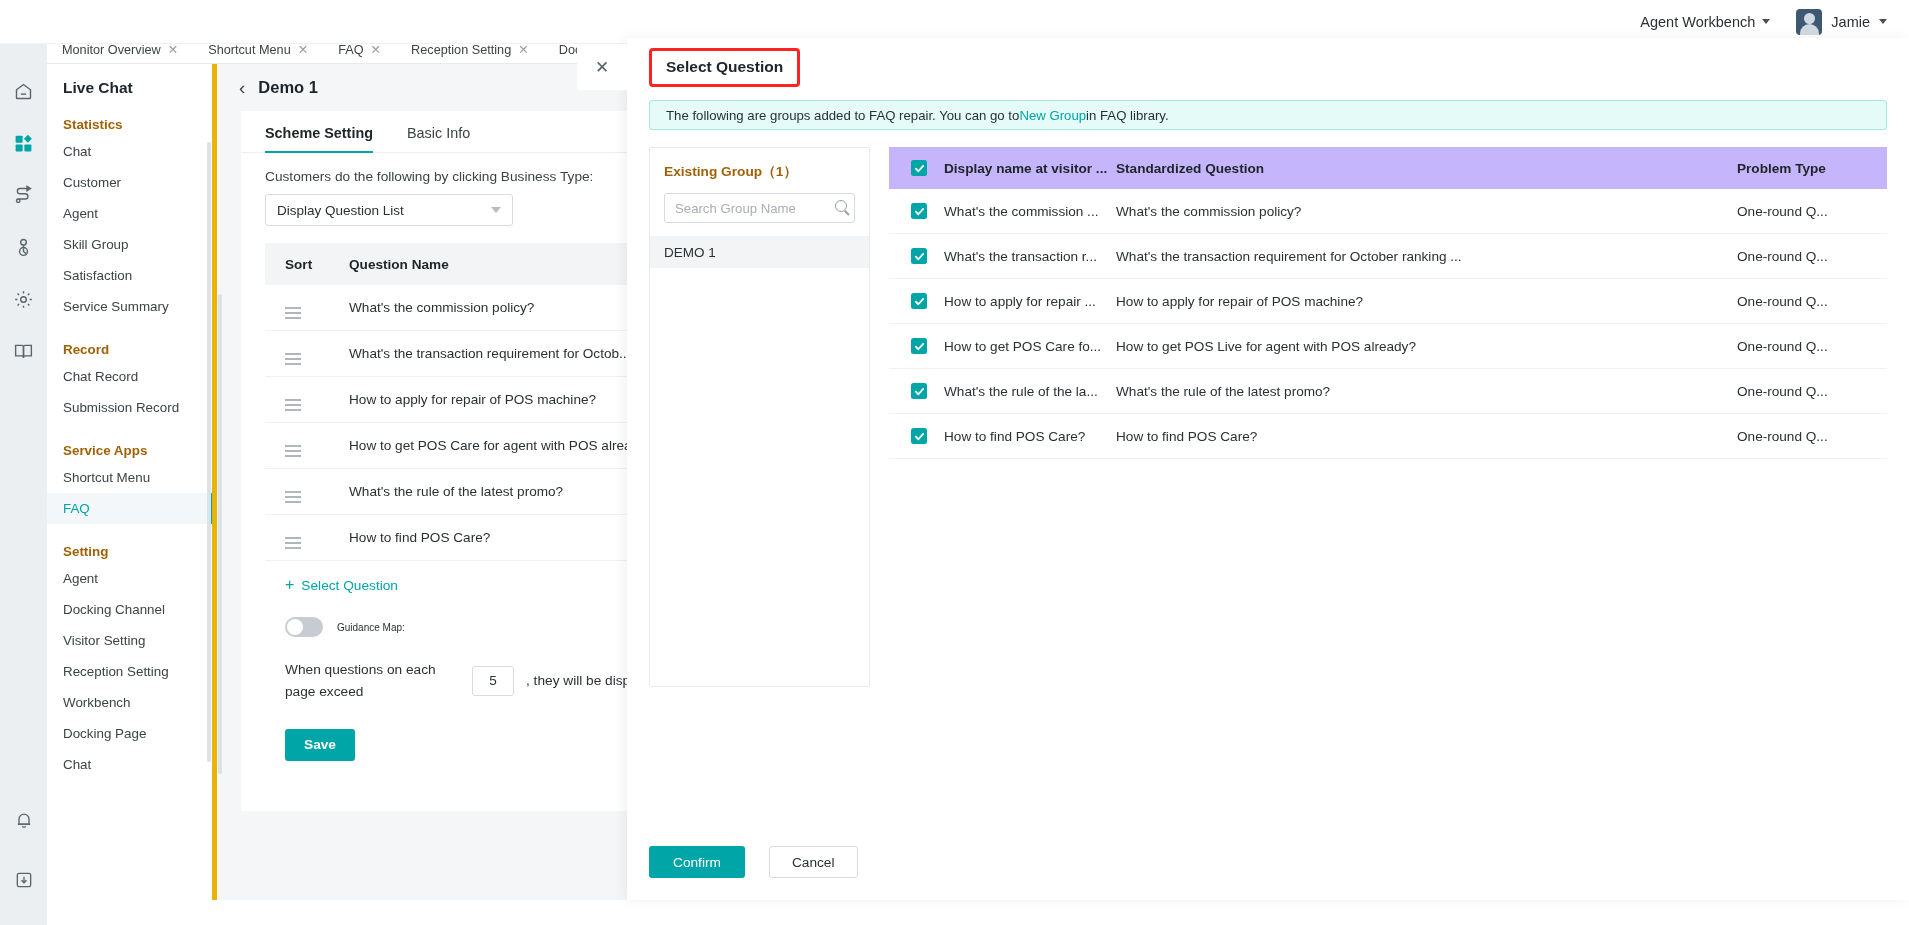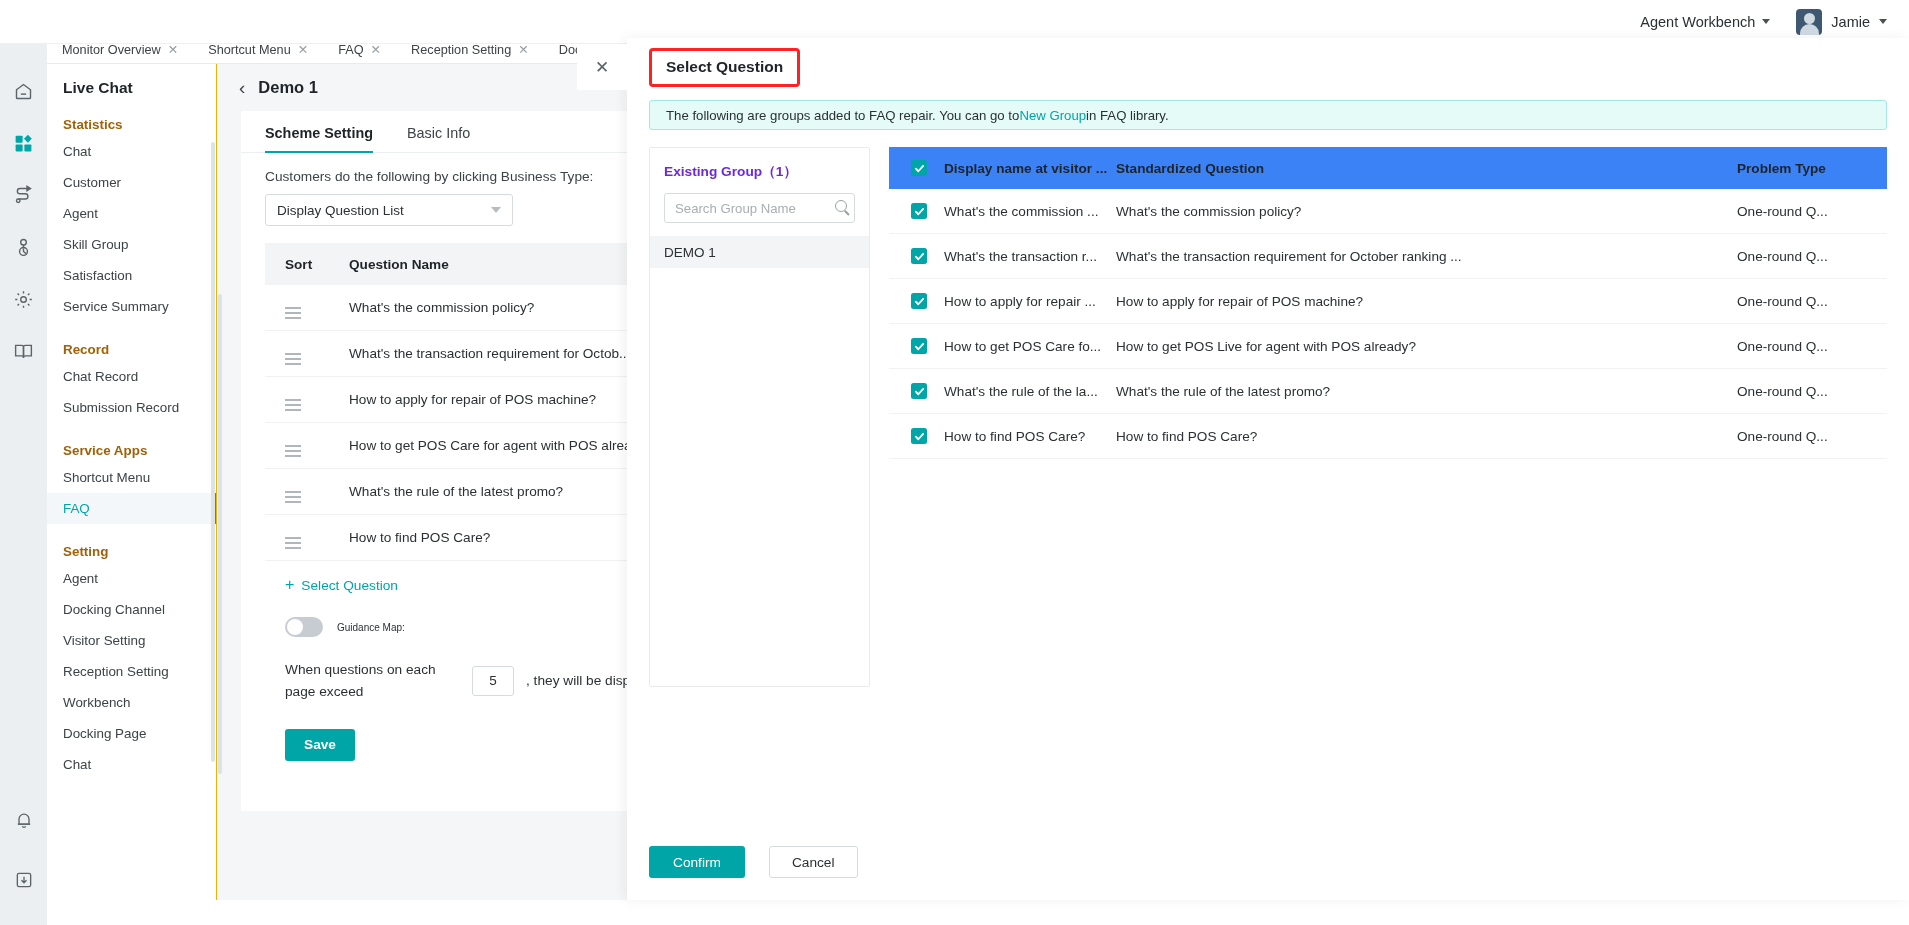--- a/index.html
+++ b/index.html
@@ -80,21 +80,21 @@
   .tab {
     display: flex; align-items: center; gap: 7px; padding: 0 15px;
     font-size: 12.7px; color: #3d4347; cursor: pointer; white-space: nowrap;
     height: 26px;
   }
   .tab .xx { color: #9aa1a6; font-size: 12.5px; line-height: 1; }
 
   
   .leftnav {
     position: absolute; top: 64px; left: 47px; width: 170px; bottom: 0;
-    background: #fff; border-right: 1px solid #eab308;
+    background: #fff; border-right: 5px solid #eab308;
     overflow: hidden; z-index: 16;
   }
   .lc-title {
     font-size: 15.5px; font-weight: bold; color: #1e2428;
     padding: 15px 0 0 16px;
   }
   .nav-grp {
     font-size: 13.4px; font-weight: bold; color: #a16207;
     padding: 20px 0 4px 16px;
   }
@@ -231,21 +231,21 @@
     border-radius: 3px; height: 30px; display: flex; align-items: center;
     padding-left: 16px; font-size: 13.2px; color: #2b3034;
   }
   .banner a { color: #00a5a8; text-decoration: none; cursor: pointer; }
   .drawer-body { display: flex; padding: 17px 22px 0 22px; flex: 1; gap: 19px; }
   .grp-panel {
     width: 221px; border: 1px solid #e8eaec; border-radius: 2px;
     height: 540px; flex: none;
   }
   .grp-title {
-    font-size: 13.7px; font-weight: bold; color: #6d28d9; padding: 15px 0 0 14px;
+    font-size: 13.7px; font-weight: bold; color: #a16207; padding: 15px 0 0 14px;
   }
   .search-wrap { padding: 12px 14px 0 14px; }
   .search-in {
     width: 100%; height: 30px; border: 1px solid #d6dbdf; border-radius: 3px;
     padding: 0 28px 0 10px; font-size: 13.2px; color: #2b3034;
     font-family: "Liberation Sans", sans-serif; background: #fff;
   }
   .search-in::placeholder { color: #a8aeb3; }
   .search-wrap { position: relative; }
   .mag {
@@ -256,21 +256,21 @@
     content: ""; position: absolute; right: -4px; bottom: -3px;
     width: 6px; height: 1.6px; background: #9aa1a6; transform: rotate(45deg);
   }
   .grp-item {
     margin-top: 13px; height: 32px; display: flex; align-items: center;
     padding-left: 14px; font-size: 13.5px; color: #2b3034;
     background: #f2f4f5; cursor: pointer;
   }
   .qpanel { flex: 1; }
   .qp-head {
-    display: flex; align-items: center; height: 42px; background: #3b82f6;
+    display: flex; align-items: center; height: 42px; background: #c4b5fd;
     font-size: 13.6px; font-weight: bold; color: #1e2428;
   }
   .qp-row {
     display: flex; align-items: center; height: 45px;
     border-bottom: 1px solid #f0f2f4; font-size: 13.6px; color: #2b3034;
   }
   .cc-chk { width: 55px; padding-left: 22px; }
   .cc-disp { width: 172px; }
   .cc-std { flex: 1; }
   .cc-type { width: 150px; }

